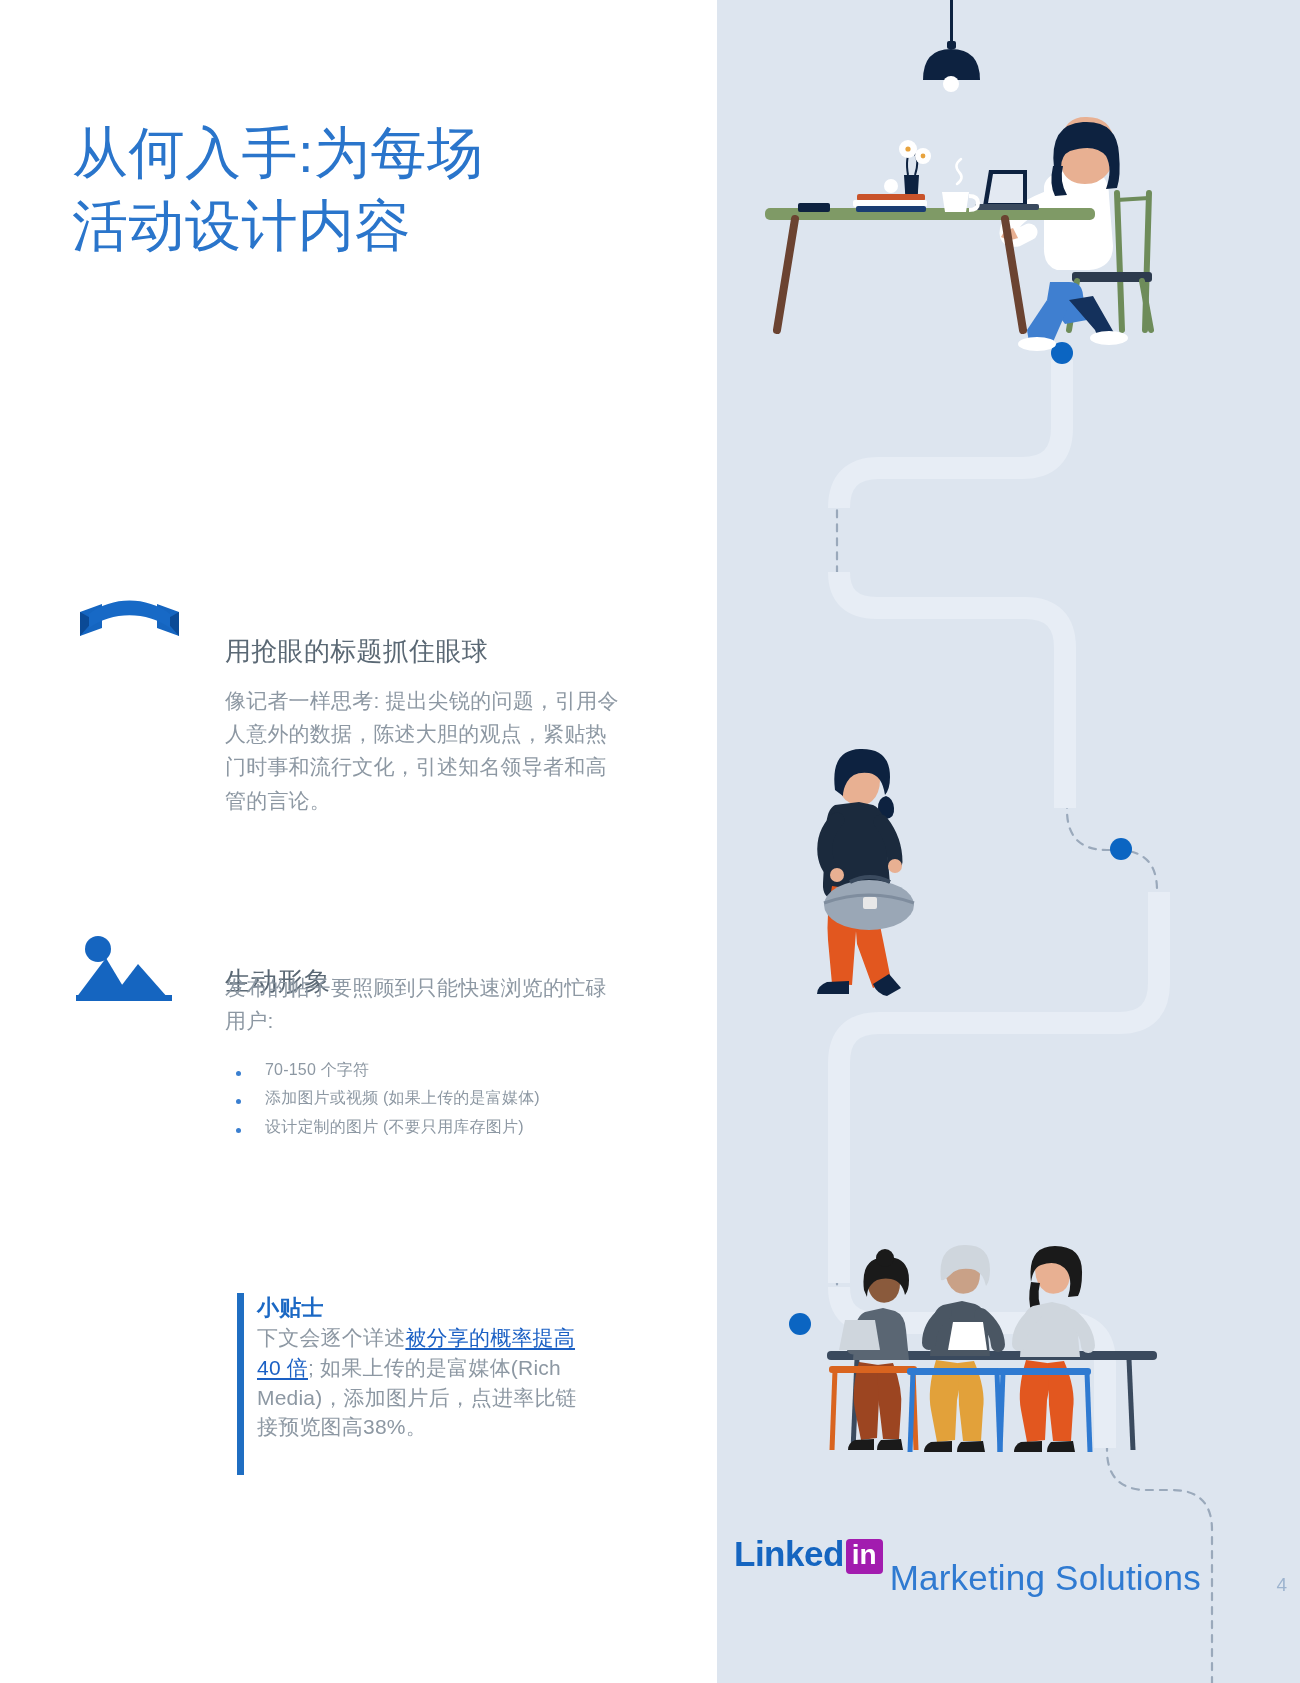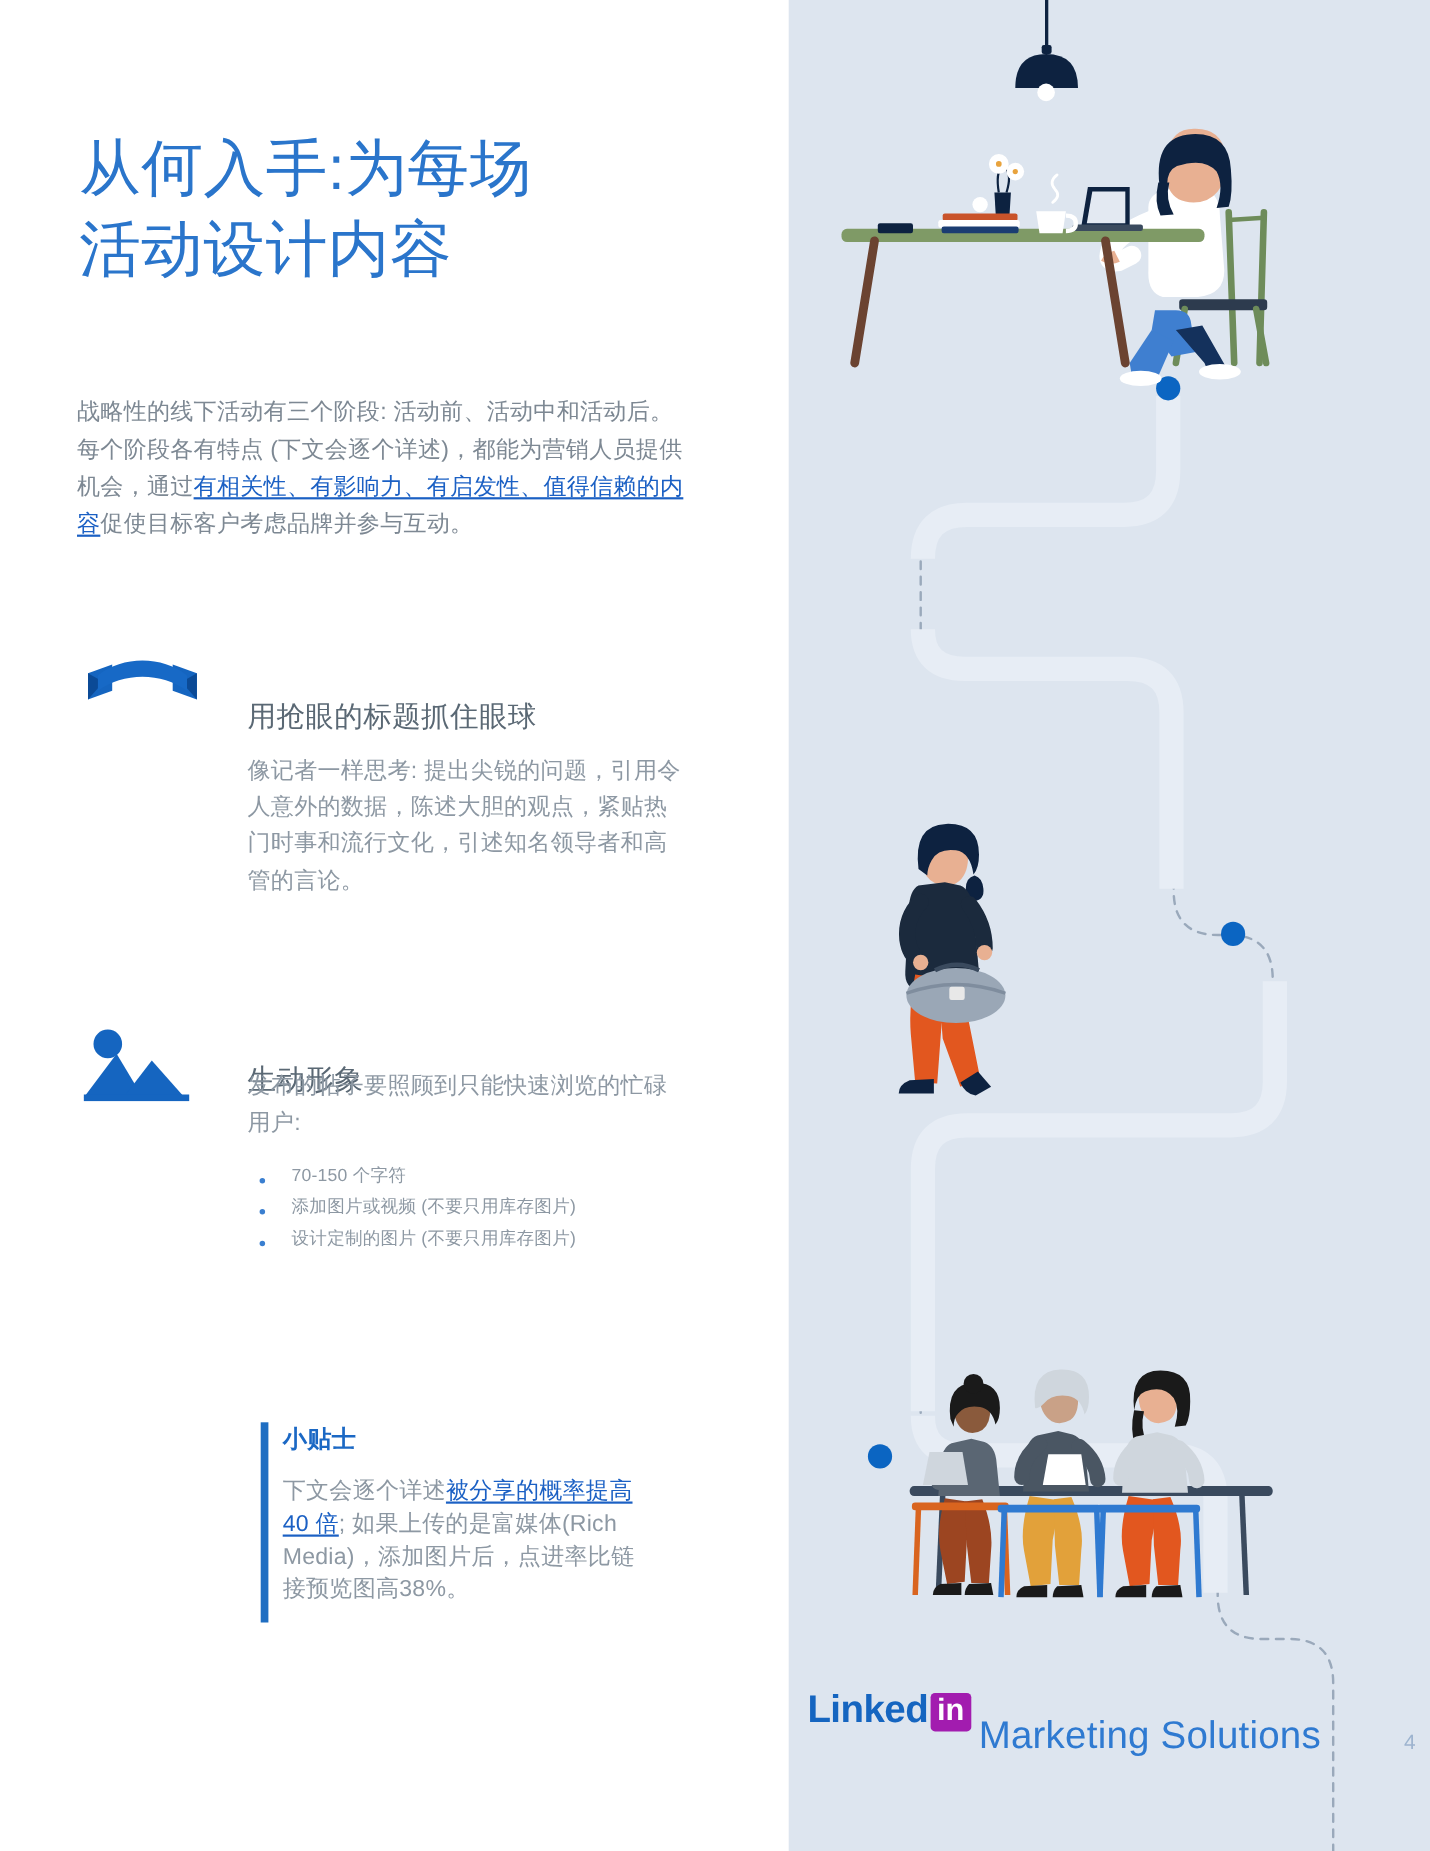--- a/index.html
+++ b/index.html
@@ -78,21 +78,21 @@
   
   .tip{
     position:absolute;left:237px;top:1293px;width:330px;
     padding-left:20px;
   }
   .tip-bar{
     position:absolute;left:0;top:0;width:7px;height:182px;background:#1f6ec2;
   }
   .tip-title{
     color:#1b68c4;font-size:22px;font-weight:bold;letter-spacing:.3px;
-    margin:0 0 18px 0;
+    margin:0 0 0 0;
   }
   .tip-text{
     color:#8d98a3;font-size:21px;line-height:1.42;letter-spacing:.2px;
   }
   .tip-text .link{color:#1b60c4;text-decoration:underline;text-underline-offset:3px;}
 
   
   .right{
     position:relative;
     width:583px;height:1683px;
@@ -125,21 +125,20 @@
 </head>
 <body>
 
 <div class="page">
 
   <div class="left">
 
     <h1 class="title">从何入手:为每场
 活动设计内容</h1>
 
-    <p class="intro"><span>战略性的线下活动有三个阶段: 活动前、活动中和活动后。每个阶段各有特点 (下文会逐个详述)，都能为营销人员提供机会，通过</span><a class="link" href="#">有相关性、有影响力、有启发性、值得信赖的内容</a><span>促使目标客户考虑品牌并参与互动。</span></p>
 
     <div class="sec1-icon">
       <svg width="115" height="60" viewBox="0 0 115 60">
         <path d="M8 14 L30 6 L30 30 L8 38 Z" fill="#1565c0"></path>
         <path d="M8 14 L22 22 L8 38 Z" fill="#0b4a96"></path>
         <path d="M107 14 L85 6 L85 30 L107 38 Z" fill="#1565c0"></path>
         <path d="M107 14 L93 22 L107 38 Z" fill="#0b4a96"></path>
         <path d="M17 16 C40 -2 75 -2 98 16 L98 30 C75 13 40 13 17 30 Z" fill="#1769c6"></path>
       </svg>
     </div>
@@ -152,21 +151,21 @@
         <path d="M0 66 L30 26 L54 66 Z" fill="#1565c0"></path>
         <path d="M36 66 L62 32 L92 66 Z" fill="#1565c0"></path>
         <rect x="0" y="63" width="96" height="6" fill="#1565c0"></rect>
       </svg>
     </div>
     <h2 class="sec2-head">生动形象</h2>
     <p class="sec2-body">发布的帖子要照顾到只能快速浏览的忙碌用户:</p>
 
     <ul class="bullets">
       <li>70-150 个字符</li>
-      <li>添加图片或视频 (不要只用库存图片)</li>
+      <li>添加图片或视频 (如果上传的是富媒体)</li>
       <li>设计定制的图片 (不要只用库存图片)</li>
     </ul>
 
     <div class="tip">
       <div class="tip-bar"></div>
       <div class="tip-title">小贴士</div>
       <div class="tip-text"><span>下文会逐个详述</span><a class="link" href="#">被分享的概率提高 40 倍</a><span>; 如果上传的是富媒体(Rich Media)，添加图片后，点进率比链接预览图高38%。</span></div>
     </div>
   </div>
 

